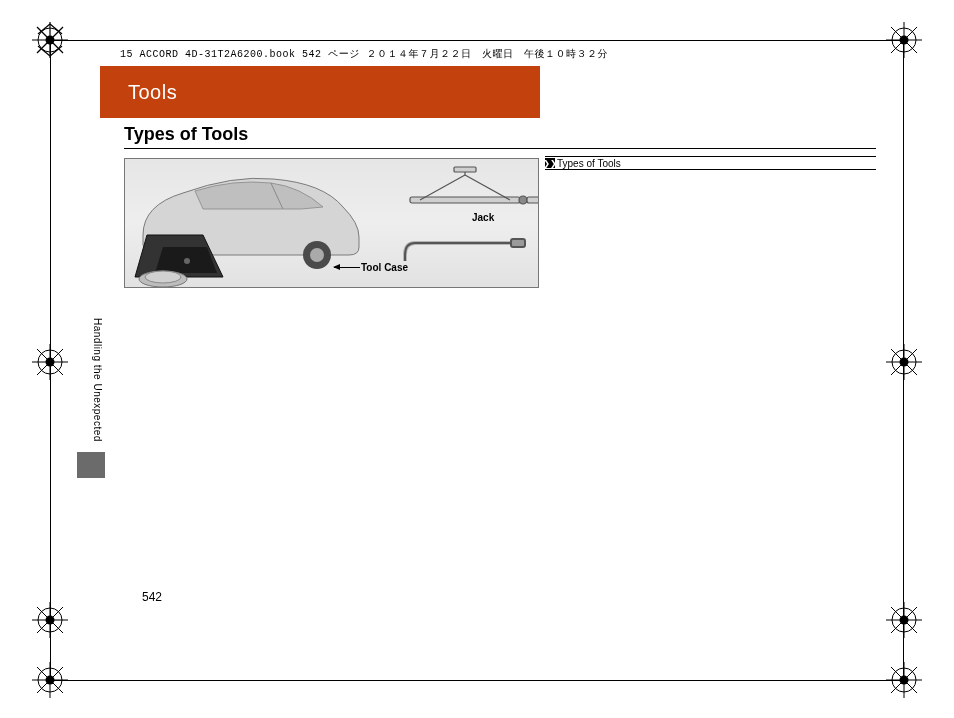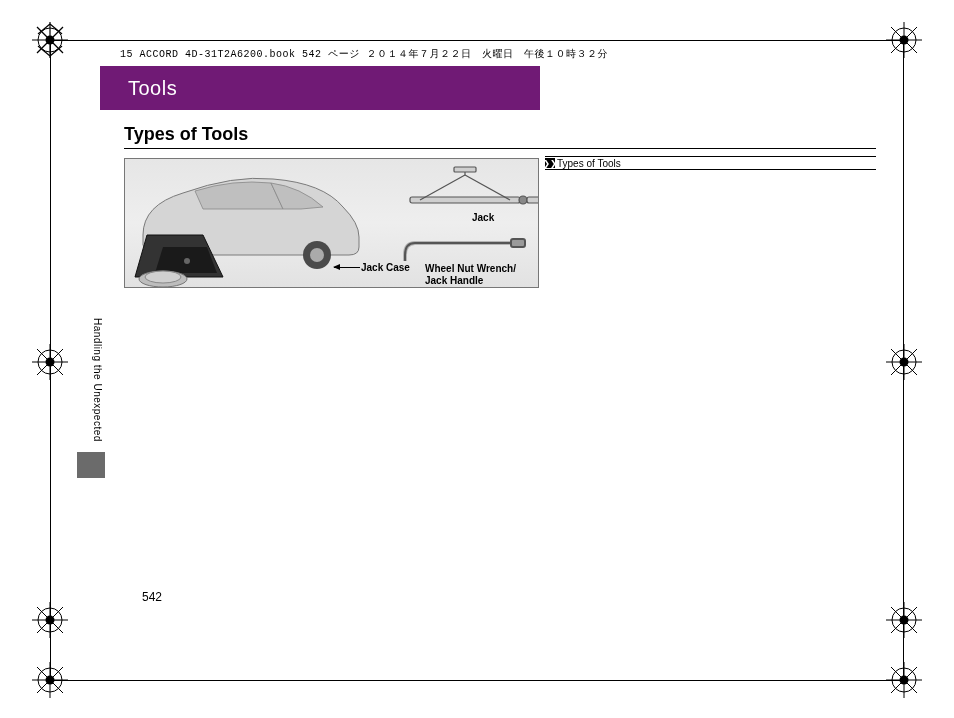--- a/index.html
+++ b/index.html
@@ -60,22 +60,22 @@
     letter-spacing: 0.5px;
     color: #000;
   }
 
   
   .tools-banner {
     position: absolute;
     top: 66px;
     left: 100px;
     width: 440px;
-    height: 44px;
-    background: #701a75;
+    height: 52px;
+    background: #c2410c;
     color: #fff;
     display: flex;
     align-items: center;
     font-size: 20px;
   }
   .tools-banner span {
     margin-left: 28px;
     font-weight: 400;
     letter-spacing: 0.5px;
   }
@@ -358,26 +358,22 @@
       <rect x="96" y="2" width="14" height="8" rx="2" fill="#9a9a9a" stroke="#555"></rect>
     </g>
 
     <g transform="translate(435,70)" stroke="#555" stroke-width="2" fill="none">
       <path d="M0,30 L0,0 Q0,-10 12,-10 Q24,-10 24,0 L24,6" stroke-width="4" stroke="#b5b5b5"></path>
       <path d="M0,30 L0,0 Q0,-10 12,-10 Q24,-10 24,0 L24,6"></path>
     </g>
   </svg>
 
   <div class="arrow"></div>
-  <div class="dlabel lbl-toolcase">Jack Case</div>
+  <div class="dlabel lbl-toolcase">Tool Case</div>
   <div class="dlabel lbl-jack">Jack</div>
-  <div class="dlabel lbl-wrench">
-    <span>Wheel Nut Wrench/</span><br>
-    <span>Jack Handle</span>
-  </div>
 
 </div>
 
 <div class="sidebar">
   <div class="sidebar-head">
     <span class="tag">❯❯</span>
     <span>Types of Tools</span>
   </div>
 </div>
 

